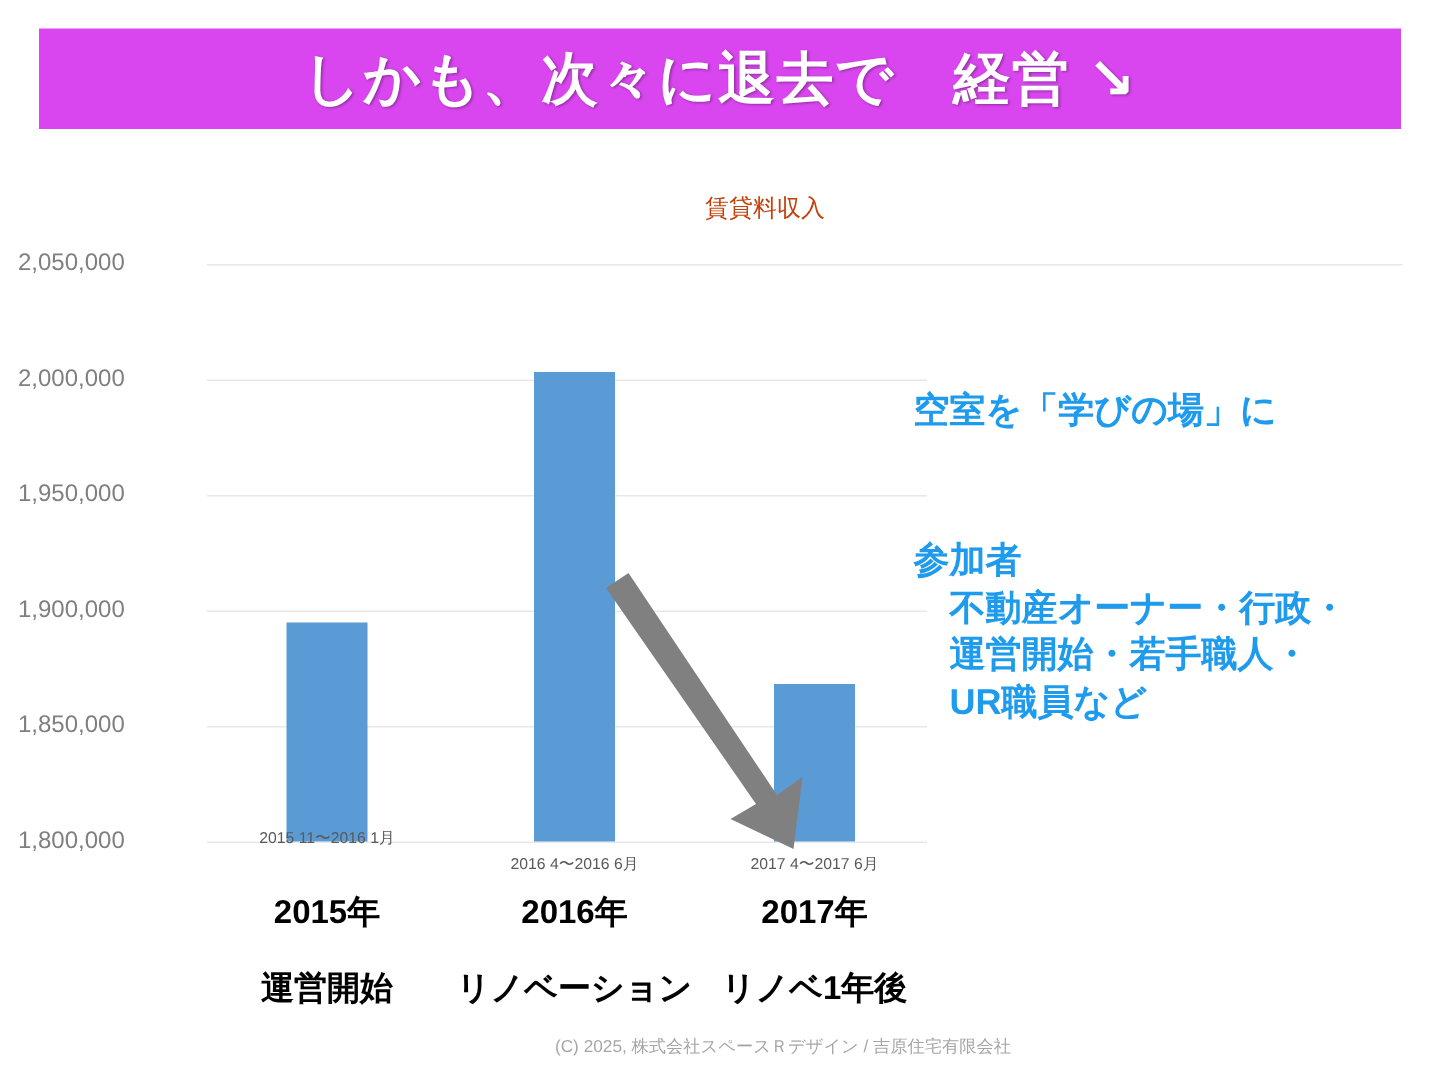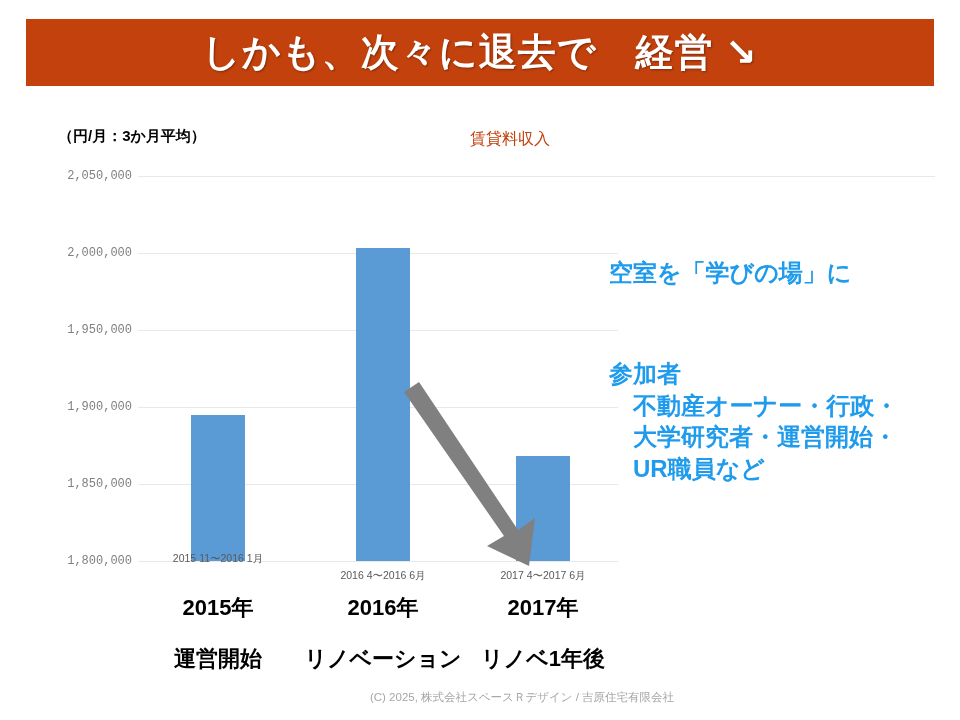--- a/index.html
+++ b/index.html
@@ -16,21 +16,21 @@
     color: #000000;
   }
 
   
   #header-banner {
     position: absolute;
     left: 26px;
     top: 19px;
     width: 908px;
     height: 67px;
-    background: #c2410c;
+    background: #d946ef;
   }
   #header-title {
     position: absolute;
     left: 0;
     top: 0;
     width: 100%;
     height: 100%;
     display: flex;
     align-items: center;
     justify-content: center;
@@ -78,26 +78,24 @@
     height: 1px;
     background: #e8e8e8;
   }
   .gridline.top-long {
     width: 797px;
   }
   .ytick {
     position: absolute;
     right: 0;
     width: 120px;
-    text-align: right;
-    font-size: 12px;
+    font-size: 16px;
     color: #7f7f7f;
     transform: translateY(-50%);
     white-space: nowrap;
-    font-family: Liberation Mono, monospace;
   }
   .ytick-wrap {
     position: absolute;
     left: 0;
     width: 132px;
   }
 
   .bar {
     position: absolute;
     background: #5b9bd5;
@@ -180,21 +178,20 @@
 </style>
 </head>
 <body>
 
 <div id="header-banner">
   <div id="header-title">しかも、次々に退去で　経営 ↘</div>
 </div>
 
 <div id="chart-region">
 
-  <div id="axis-unit-label">（円/月：3か月平均）</div>
   <div id="chart-title">賃貸料収入</div>
 
   <div id="grid-layer">
       <div class="gridline top-long" style="top: 76px;"></div>
       <div class="gridline" style="top: 153px;"></div>
       <div class="gridline" style="top: 230px;"></div>
       <div class="gridline" style="top: 307px;"></div>
       <div class="gridline" style="top: 384px;"></div>
       <div class="gridline" style="top: 461px;"></div>
     </div>
@@ -233,21 +230,21 @@
 
   <svg id="down-arrow" viewBox="0 0 160 200" xmlns="http://www.w3.org/2000/svg">
     <polygon points="14,22 29,12 128,160 145,148 139,196 97,176 114,166" fill="#808080"></polygon>
   </svg>
 
 </div>
 
 <div id="callout-1">空室を「学びの場」に</div>
 <div id="callout-2">参加者
 　不動産オーナー・行政・
-　大学研究者・運営開始・
+　運営開始・若手職人・
 　UR職員など</div>
 
 <div id="year-caption-layer">
     <div class="year-caption" style="left: 218px; top: 593px;">2015年</div>
     <div class="year-sub" style="left: 218px; top: 628px;">運営開始</div>
     <div class="year-caption" style="left: 383px; top: 593px;">2016年</div>
     <div class="year-sub" style="left: 383px; top: 628px;">リノベーション</div>
     <div class="year-caption" style="left: 543px; top: 593px;">2017年</div>
     <div class="year-sub" style="left: 543px; top: 628px;">リノベ1年後</div>
   </div>

